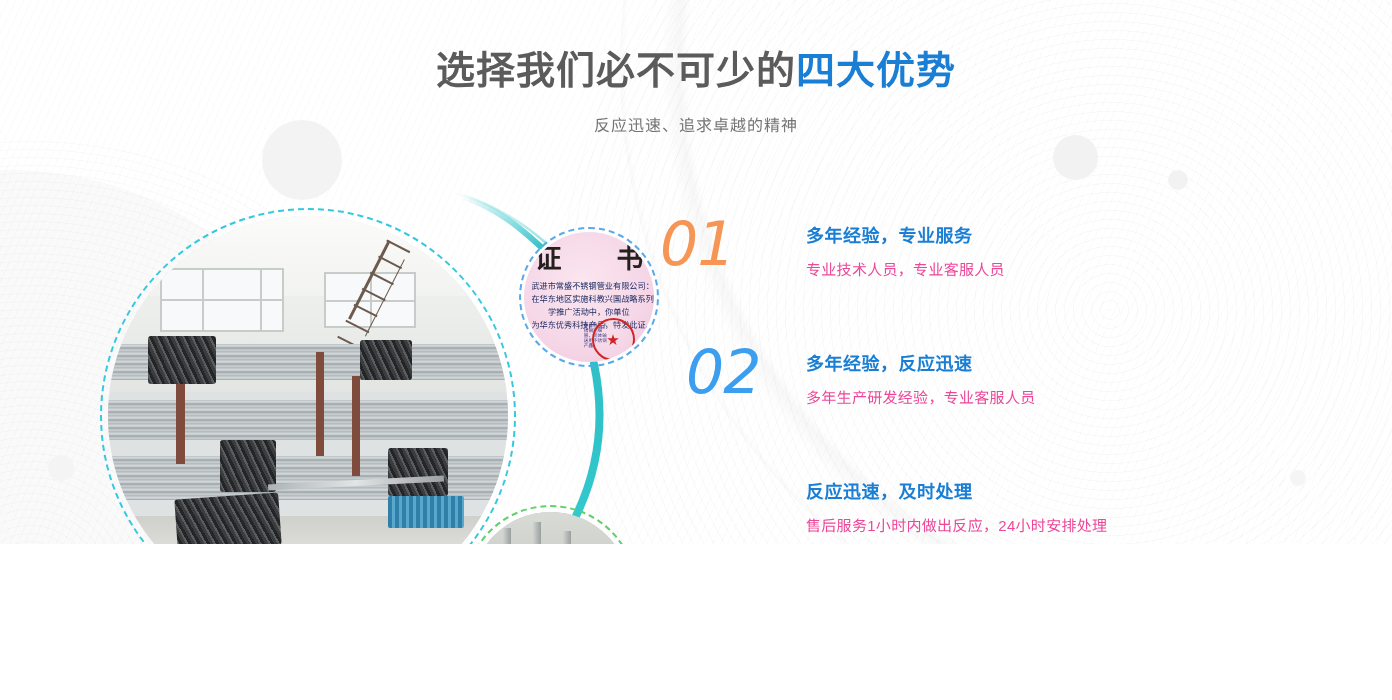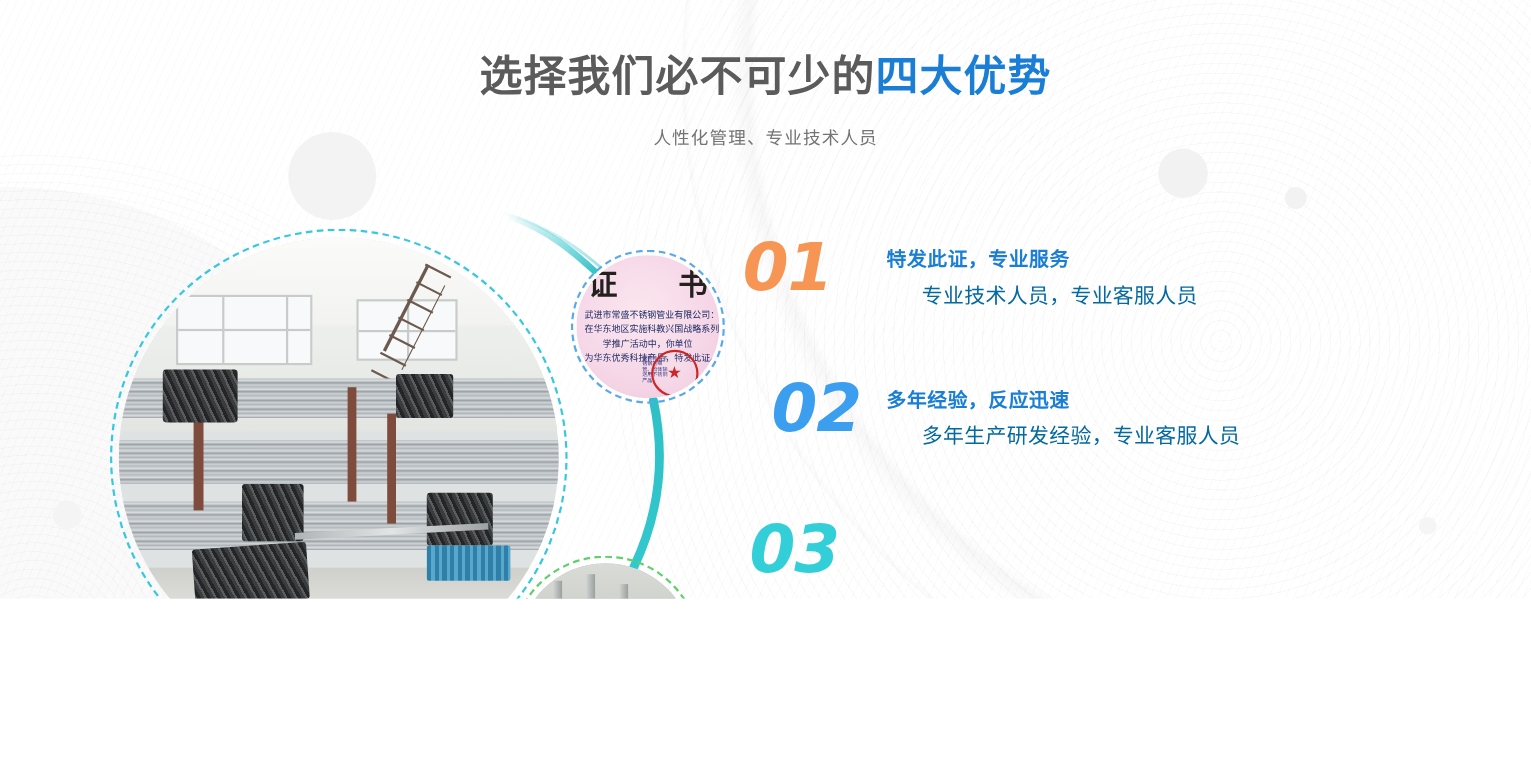--- a/index.html
+++ b/index.html
@@ -205,33 +205,33 @@
   .mc .pan.p2{left:36%;bottom:2%;width:36%;height:18%;}
   .mc .floor{position:absolute;left:0;right:0;bottom:0;height:22%;
      background:linear-gradient(180deg,#6e7370,#4c504d);}
   .mc .blue{position:absolute;left:2%;top:46%;width:9%;height:18%;background:#2b5d93;}
 
   
   .features{position:absolute;left:660px;top:210px;width:700px;}
   .feature{position:relative;height:128px;}
   .feature .num{
     position:absolute;left:0;top:4px;width:112px;
-    text-align:center;
-    font-size:60px;line-height:60px;font-weight:bold;font-style:italic;
+    text-align:left;
+    font-size:60px;line-height:60px;font-weight:normal;font-style:italic;
     letter-spacing:-1px;
     font-family:"DejaVu Sans","Liberation Sans",sans-serif;
   }
   .feature .txt{position:absolute;left:146px;top:14px;right:0;}
   .feature .ftitle{
     font-size:18px;line-height:24px;font-weight:bold;color:#1a7fd4;
     letter-spacing:.5px;
   }
   .feature .fdesc{
     margin-top:11px;
-    font-size:19px;line-height:22px;color:#0369a1;letter-spacing:.3px;margin-left:32px;
+    font-size:15px;line-height:22px;color:#ec4899;letter-spacing:.3px;
   }
   .feature.f1 .num{color:#f79554;}
   .feature.f2 .num{color:#3b9eef;left:26px;}
   .feature.f3 .num{color:#33cfd9;left:6px;}
   .feature.f4 .num{color:#78aee8;left:-4px;}
   .feature.f2 .txt{left:146px;}
   .feature.f3 .txt{left:146px;}
   .feature.f4 .txt{left:146px;}
 </style>
 </head>
@@ -248,21 +248,21 @@
     <div class="blob b1"></div>
     <div class="blob b2"></div>
     <div class="blob b3"></div>
     <div class="blob b4"></div>
     <div class="blob b5"></div>
     <div class="bg-bottom-rule"></div>
   </div>
 
   <div class="heading">
     <h1><span>选择我们必不可少的</span><span class="accent">四大优势</span></h1>
-    <div class="sub">人性化管理、专业技术人员</div>
+    <div class="sub">反应迅速、追求卓越的精神</div>
   </div>
 
   <svg class="curves" viewBox="0 0 1392 700" xmlns="http://www.w3.org/2000/svg">
     <defs>
       <linearGradient id="gTop" x1="0" y1="0" x2="1" y2="1">
         <stop offset="0%" stop-color="#32c3c8" stop-opacity="0"></stop>
         <stop offset="55%" stop-color="#3fc9cf" stop-opacity=".55"></stop>
         <stop offset="100%" stop-color="#2fbfc6" stop-opacity=".95"></stop>
       </linearGradient>
       <linearGradient id="gBottom" x1="0" y1="1" x2="1" y2="0">
@@ -347,35 +347,38 @@
       <div class="pan p1"></div>
       <div class="pan p2"></div>
     </div>
   </div>
 
   <div class="features">
 
     <div class="feature f1">
       <div class="num">01</div>
       <div class="txt">
-        <div class="ftitle">特发此证，专业服务</div>
+        <div class="ftitle">多年经验，专业服务</div>
         <div class="fdesc">专业技术人员，专业客服人员</div>
       </div>
     </div>
 
     <div class="feature f2">
       <div class="num">02</div>
       <div class="txt">
         <div class="ftitle">多年经验，反应迅速</div>
         <div class="fdesc">多年生产研发经验，专业客服人员</div>
       </div>
     </div>
 
     <div class="feature f3">
-      <div class="num">03</div>
+      <div class="txt">
+        <div class="ftitle">反应迅速，及时处理</div>
+        <div class="fdesc">售后服务1小时内做出反应，24小时安排处理</div>
+      </div>
     </div>
 
     <div class="feature f4">
       <div class="num">06</div>
     </div>
 
   </div>
 
 </div>
 

